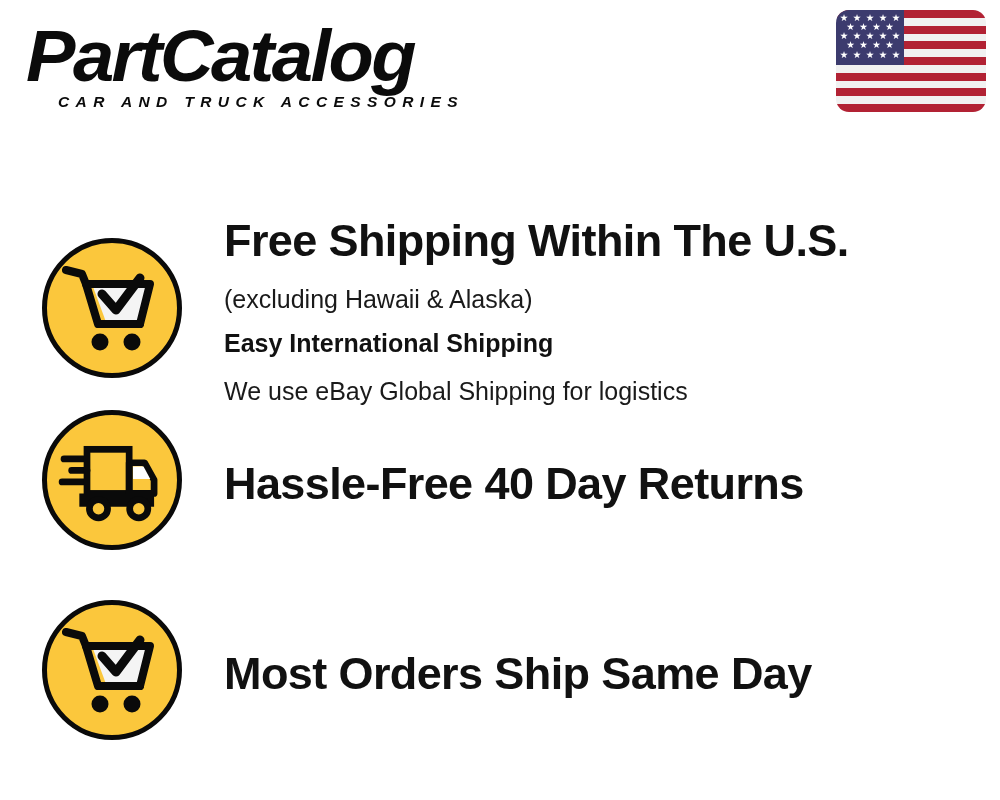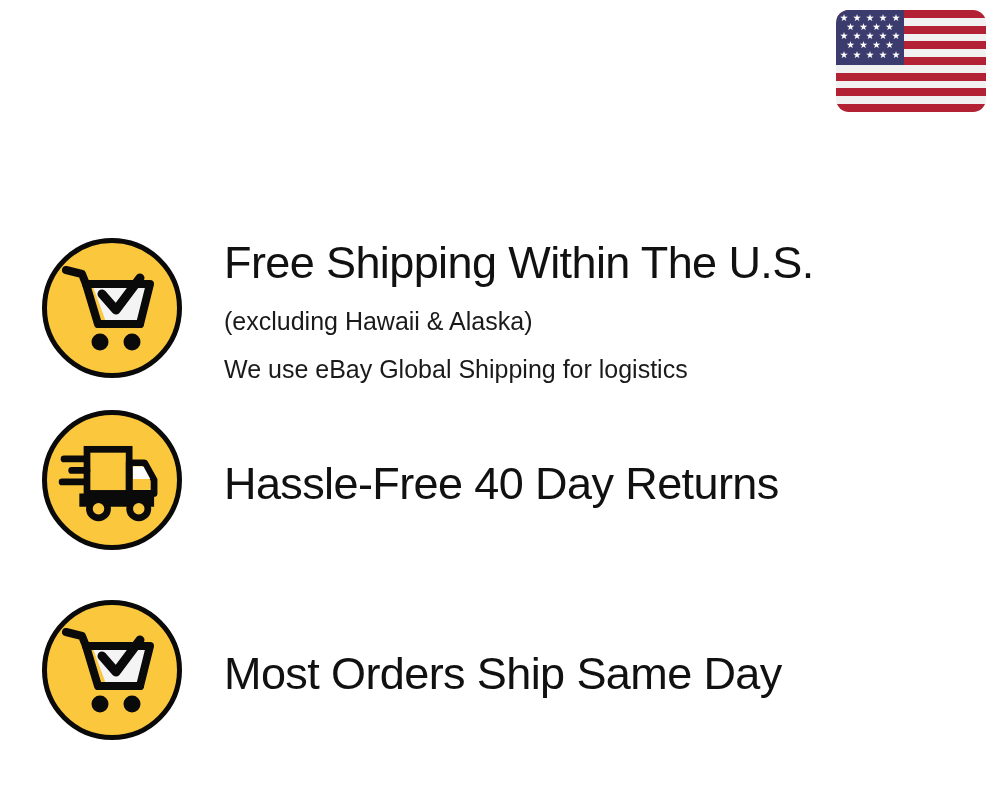--- a/index.html
+++ b/index.html
@@ -148,21 +148,21 @@
     height: 96px;
   }
 
   .feature-text {
     flex: 1 1 auto;
     margin-left: 32px;
     padding-bottom: 2px;
   }
   .feature-headline {
     font-family: "Liberation Sans", sans-serif;
-    font-weight: normal;
+    font-weight: bold;
     font-size: 45px;
     line-height: 1.06;
     letter-spacing: -0.6px;
     color: #111111;
     white-space: nowrap;
   }
   .feature-sub {
     margin-top: 19px;
     font-family: "Liberation Sans", sans-serif;
     font-weight: normal;
@@ -188,20 +188,24 @@
     line-height: 1.22;
     color: #1a1a1a;
     white-space: nowrap;
   }
 </style>
 </head>
 <body>
 
 <div id="header">
 
+  <div id="brand-logo">
+    <div id="brand-wordmark">PartCatalog</div>
+    <div id="brand-tagline">CAR AND TRUCK ACCESSORIES</div>
+  </div>
 
   <div id="seller-badge">
     <div id="us-flag-icon">
       
       <div class="flag-stripe red" style="top:0px"></div>
       <div class="flag-stripe white" style="top:7.846px"></div>
       <div class="flag-stripe red" style="top:15.692px"></div>
       <div class="flag-stripe white" style="top:23.538px"></div>
       <div class="flag-stripe red" style="top:31.385px"></div>
       <div class="flag-stripe white" style="top:39.231px"></div>
@@ -261,20 +265,21 @@
 
         <path d="M40,34 L54,50 L78,18" fill="none" stroke="#0a0a0a" stroke-width="9" stroke-linecap="round" stroke-linejoin="round"></path>
 
         <circle cx="38" cy="82" r="8.5" fill="#0a0a0a"></circle>
         <circle cx="70" cy="82" r="8.5" fill="#0a0a0a"></circle>
       </svg>
     </div>
     <div class="feature-text">
       <div class="feature-headline">Free Shipping Within The U.S.</div>
       <div class="feature-sub">(excluding Hawaii &amp; Alaska)</div>
+      <div class="feature-sub-strong">Easy International Shipping</div>
       <div class="feature-sub-2">We use eBay Global Shipping for logistics</div>
     </div>
   </div>
 
   <div class="feature-row" id="feature-row-1">
     <div class="feature-icon-wrap">
       <div class="icon-circle"></div>
       <svg class="icon-glyph" viewBox="0 0 100 96" style="left:16px; top:24px; width:104px; height:92px">
 
         <path d="M2,26 L22,26" stroke="#0a0a0a" stroke-width="7" stroke-linecap="round"></path>

